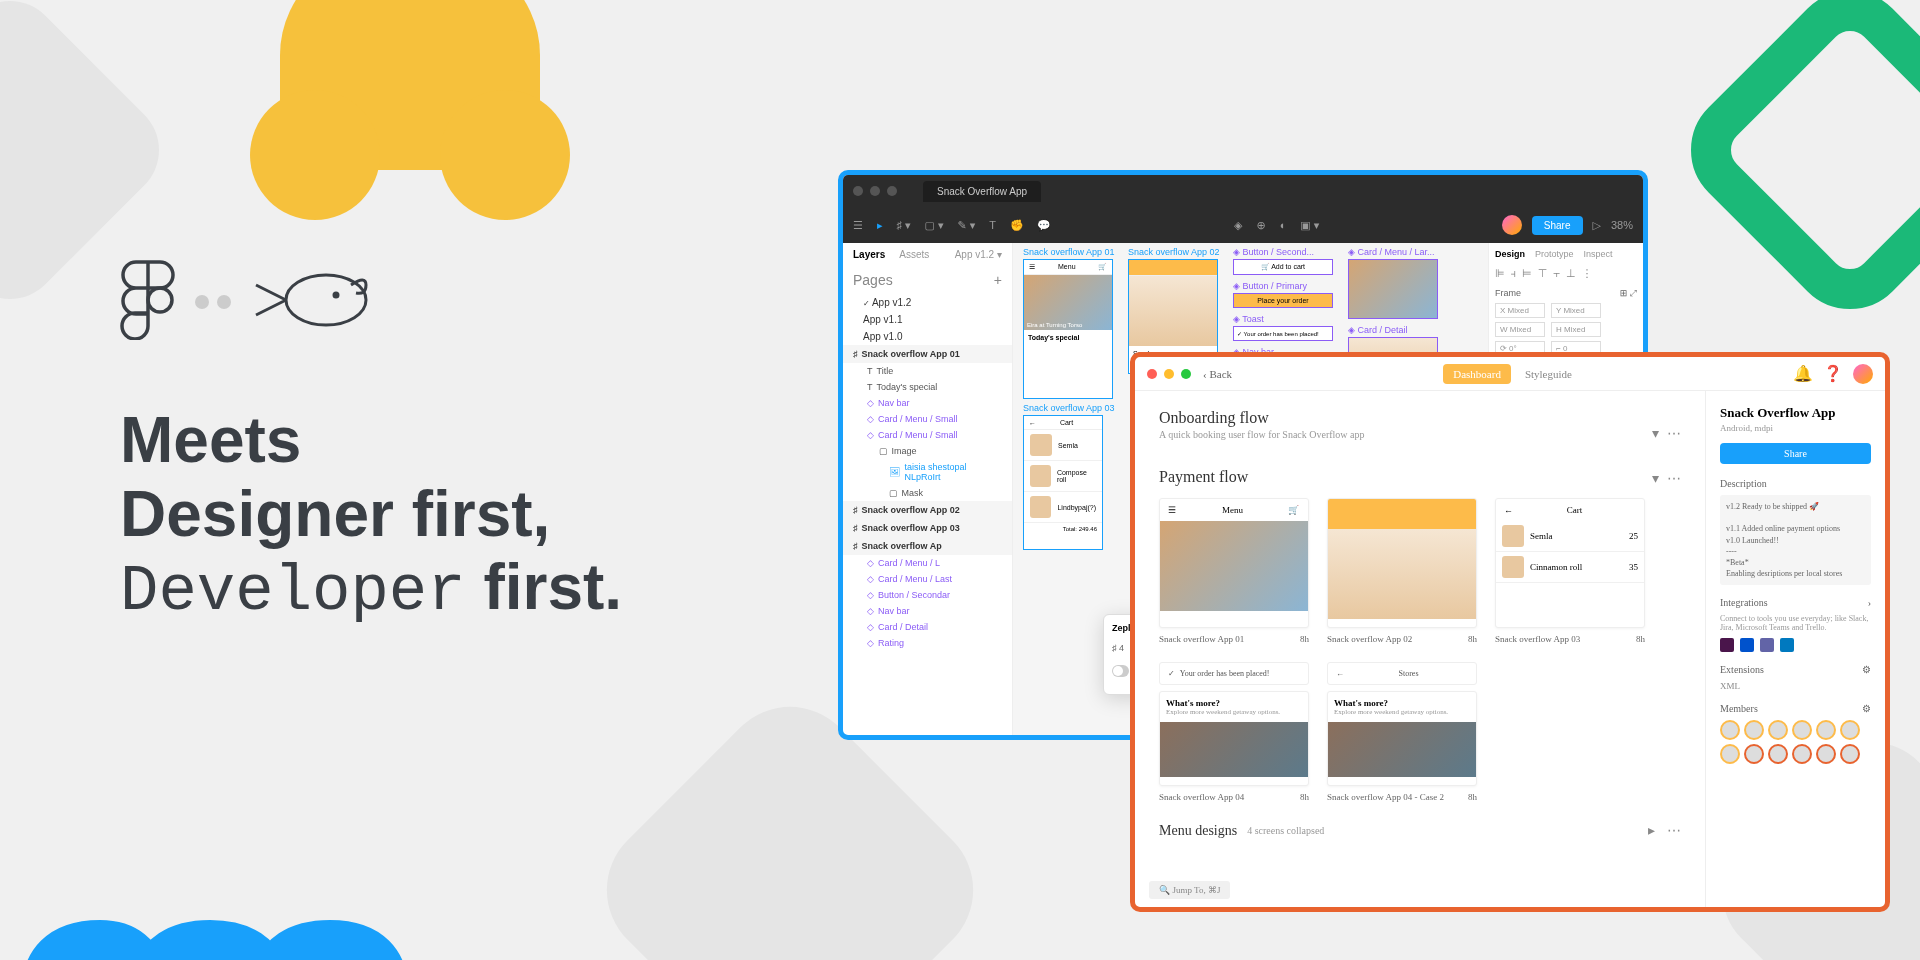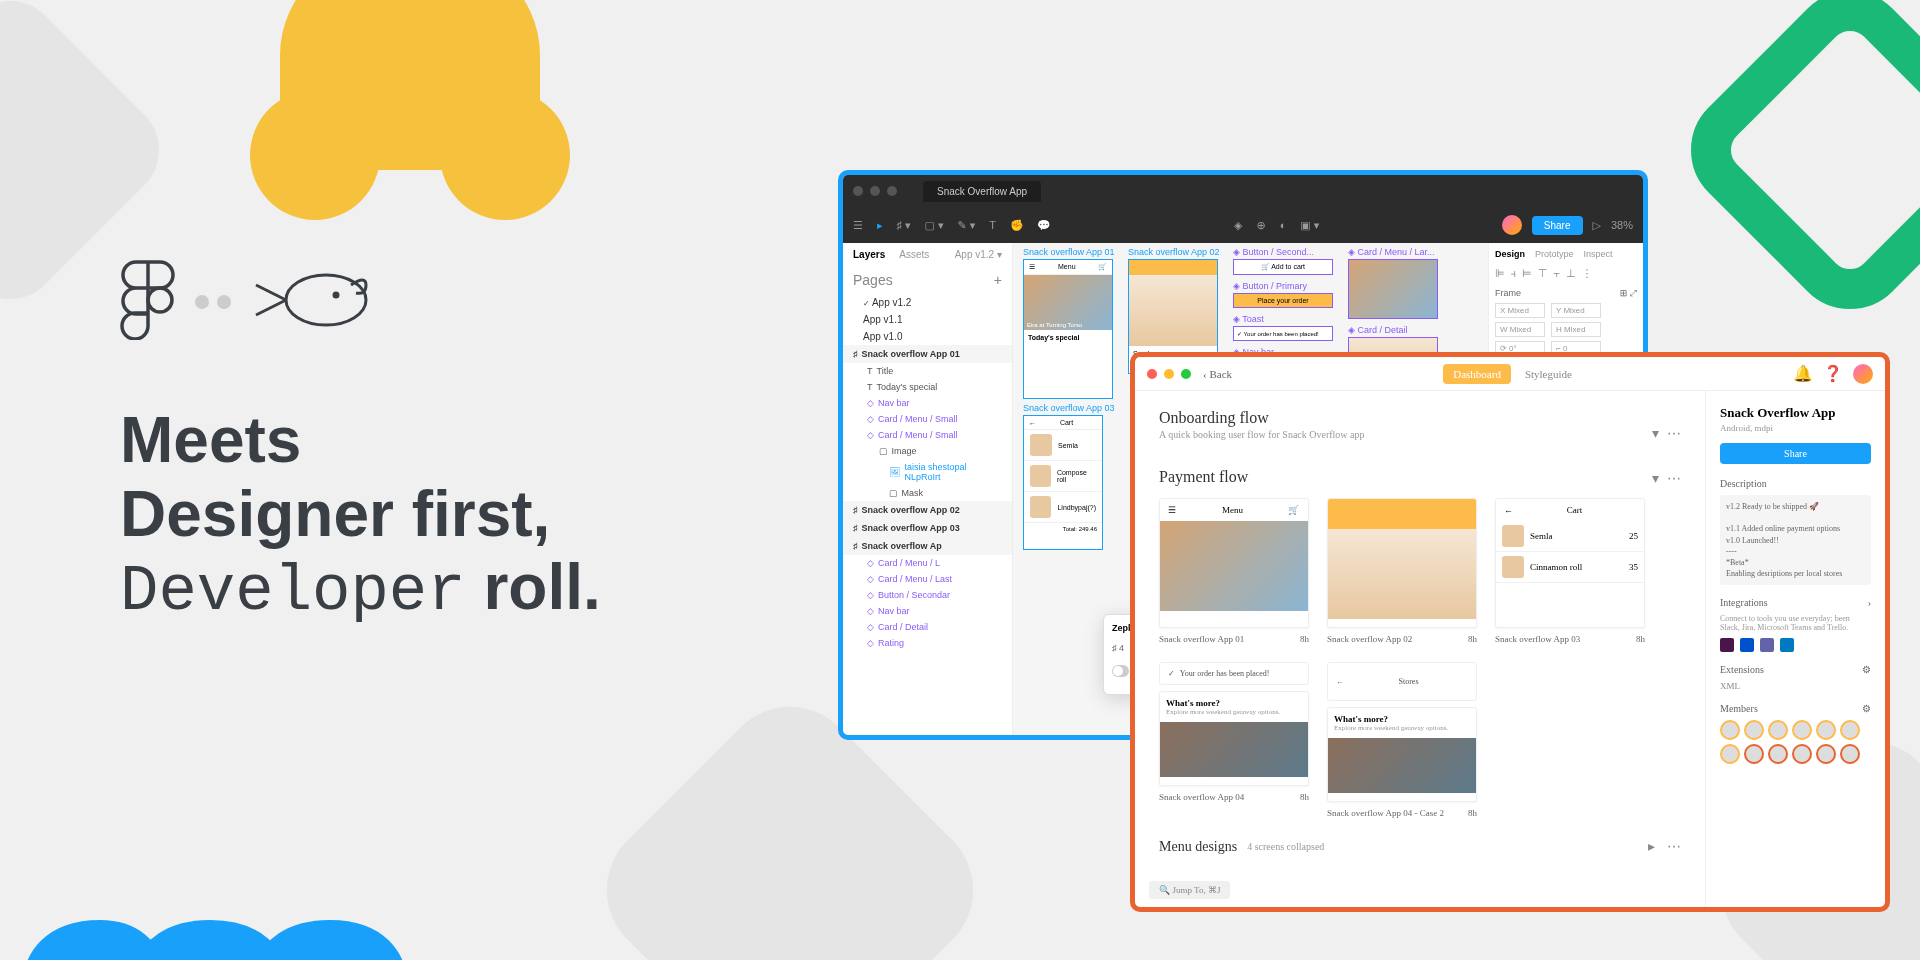--- a/index.html
+++ b/index.html
@@ -146,21 +146,21 @@
       <svg viewBox="0 0 120 70" fill="none" stroke="#3a3f45" stroke-width="3">
           <ellipse cx="75" cy="35" rx="40" ry="25"></ellipse>
           <path d="M35 35 L5 20 M35 35 L5 50 M100 20 Q115 10 115 20 Q115 30 105 28"></path>
           <circle cx="85" cy="30" r="2" fill="#3a3f45"></circle>
         </svg>
     </div>
   </div>
   <div class="headline">
     <div class="bold">Meets</div>
     <div class="bold">Designer first,</div>
-    <div><span class="mono">Developer</span> <span class="bold">roll.</span></div>
+    <div><span class="mono">Developer</span> <span class="bold">first.</span></div>
   </div>
 </div>
 
 <div class="figma-window">
   <div class="figma-titlebar">
     <div class="traffic">
         <span></span>
         <span></span>
         <span></span>
       </div>
@@ -435,21 +435,21 @@
           <div class="screen-card" style="height:95px">
             <div style="padding:6px"><b style="font-size:9px">What's more?</b><div style="font-size:7px;color:#999">Explore more weekend getaway options.</div></div>
             <div class="screen-img" style="height:55px;background:linear-gradient(135deg,#8b6f5c,#5c7a8b)"></div>
           </div>
           <div class="screen-label">
               <span>Snack overflow App 04</span>
               <span>8h</span>
             </div>
         </div>
         <div class="screen">
-          <div class="screen-banner">← <span style="margin:8px auto">Stores</span></div>
+          <div class="screen-banner">← <span style="margin:0 auto">Stores</span></div>
           <div class="screen-card" style="height:95px">
             <div style="padding:6px"><b style="font-size:9px">What's more?</b><div style="font-size:7px;color:#999">Explore more weekend getaway options.</div></div>
             <div class="screen-img" style="height:55px;background:linear-gradient(135deg,#8b6f5c,#5c7a8b)"></div>
           </div>
           <div class="screen-label">
               <span>Snack overflow App 04 - Case 2</span>
               <span>8h</span>
             </div>
         </div>
       </div>
@@ -473,21 +473,21 @@
         <div>v1.1 Added online payment options</div>
         <div>v1.0 Launched!!</div>
         <div>----</div>
         <div>*Beta*</div>
         <div>Enabling desriptions per local stores</div>
       </div>
       <div class="zep-section-hdr">
           <span>Integrations</span>
           <span>›</span>
         </div>
-      <div style="font-size:8px;color:#999;margin-bottom:6px">Connect to tools you use everyday; been Slack, Jira, Microsoft Teams and Trello.</div>
+      <div style="font-size:8px;color:#999;margin-bottom:6px">Connect to tools you use everyday; like Slack, Jira, Microsoft Teams and Trello.</div>
       <div class="zep-int-row">
           <span style="background:#4a154b"></span>
           <span style="background:#0052cc"></span>
           <span style="background:#6264a7"></span>
           <span style="background:#0079bf"></span>
         </div>
       <div class="zep-section-hdr">
           <span>Extensions</span>
           <span>⚙</span>
         </div>

